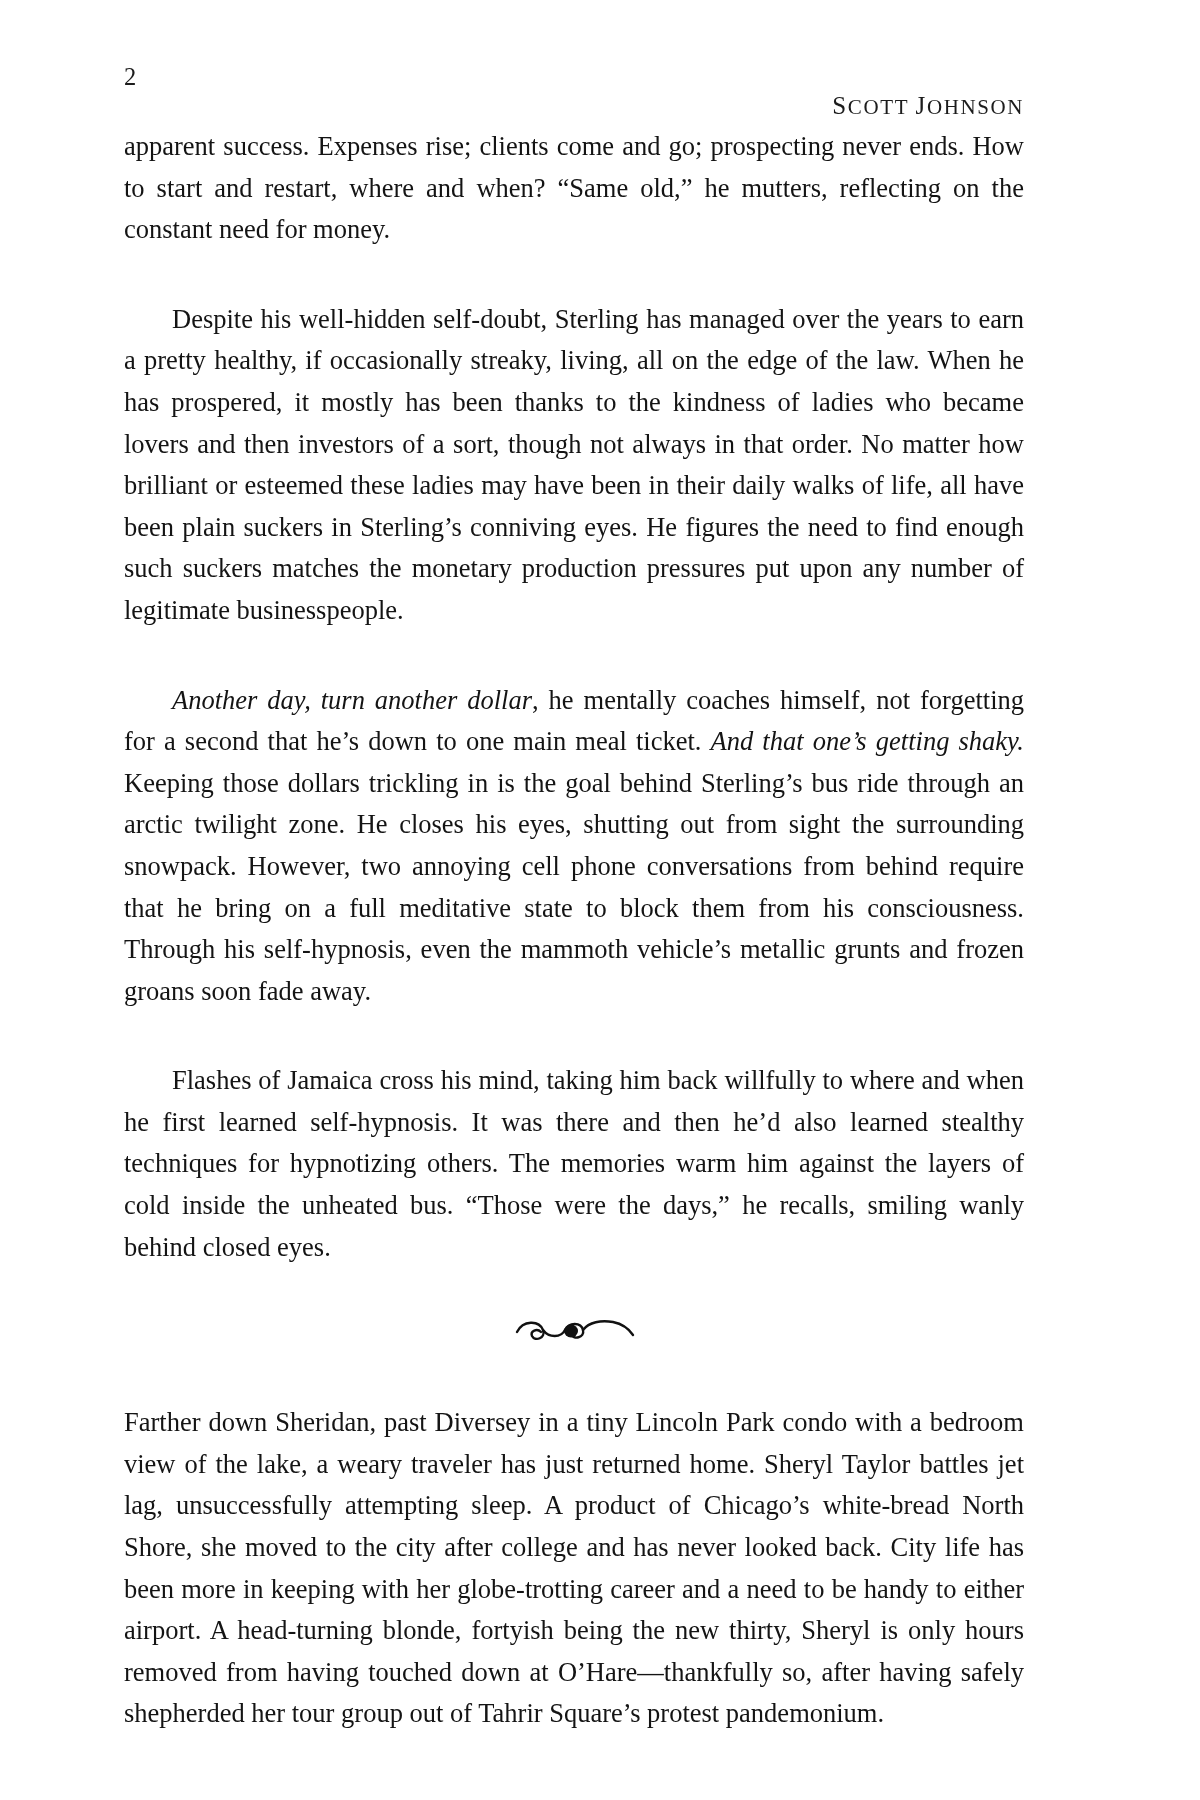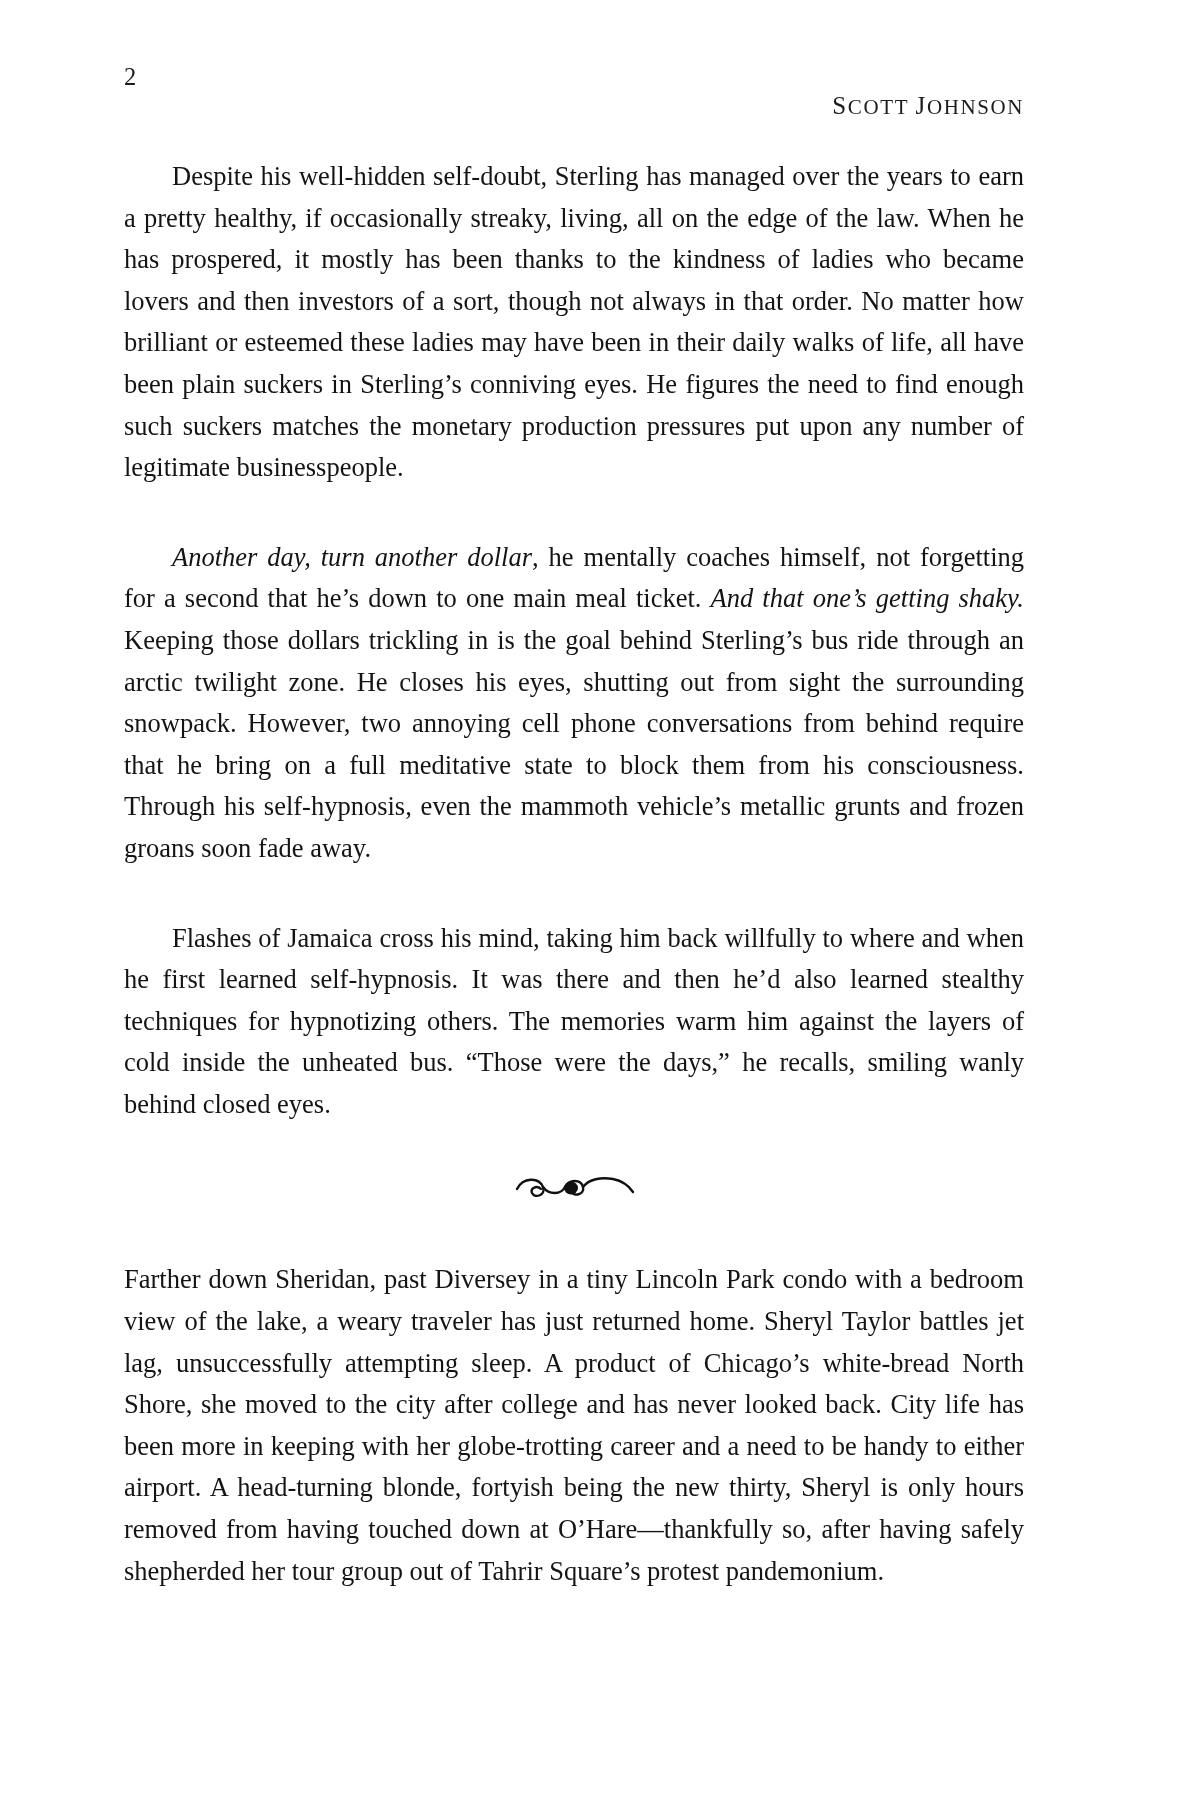--- a/index.html
+++ b/index.html
@@ -92,20 +92,21 @@
 
     <div class="running-head">
       <div class="folio">2</div>
       <div class="book-title">
         <span><span class="cap">S</span><span>COTT</span> <span class="cap">J</span><span>OHNSON</span></span>
       </div>
     </div>
 
     <div class="body-text">
       <div id="paras">
+          <p class="noindent"><span>apparent success. Expenses rise; clients come and go; prospecting never ends. How to start and restart, where and when? “Same old,” he mutters, reflecting on the constant need for money.</span></p>
           <p class="indent"><span>Despite his well-hidden self-doubt, Sterling has managed over the years to earn a pretty healthy, if occasionally streaky, living, all on the edge of the law. When he has prospered, it mostly has been thanks to the kindness of ladies who became lovers and then investors of a sort, though not always in that order. No matter how brilliant or esteemed these ladies may have been in their daily walks of life, all have been plain suckers in Sterling’s conniving eyes. He figures the need to find enough such suckers matches the monetary production pressures put upon any number of legitimate businesspeople.</span></p>
           <p class="indent"><em>Another day, turn another dollar</em><span>, he mentally coaches himself, not forgetting for a second that he’s down to one main meal ticket. </span><em>And that one’s getting shaky.</em><span> Keeping those dollars trickling in is the goal behind Sterling’s bus ride through an arctic twilight zone. He closes his eyes, shutting out from sight the surrounding snowpack. However, two annoying cell phone conversations from behind require that he bring on a full meditative state to block them from his consciousness. Through his self-hypnosis, even the mammoth vehicle’s metallic grunts and frozen groans soon fade away.</span></p>
           <p class="indent"><span>Flashes of Jamaica cross his mind, taking him back willfully to where and when he first learned self-hypnosis. It was there and then he’d also learned stealthy techniques for hypnotizing others. The memories warm him against the layers of cold inside the unheated bus. “Those were the days,” he recalls, smiling wanly behind closed eyes.</span></p>
           <div class="ornament"><svg width="130" height="34" viewBox="0 0 130 34">
               <g fill="none" stroke="#111" stroke-width="2.4" stroke-linecap="round">
                 <path d="M8 20 C 14 8, 30 8, 34 18 C 37 26, 26 30, 23 24 C 21 19, 28 16, 32 20"></path>
                 <path d="M34 18 C 40 26, 52 26, 56 18"></path>
                 <path d="M56 18 C 60 10, 72 10, 74 18 C 76 26, 64 28, 62 22"></path>
                 <path d="M74 18 C 80 10, 92 8, 104 10 C 114 12, 120 17, 124 23"></path>
               </g>

